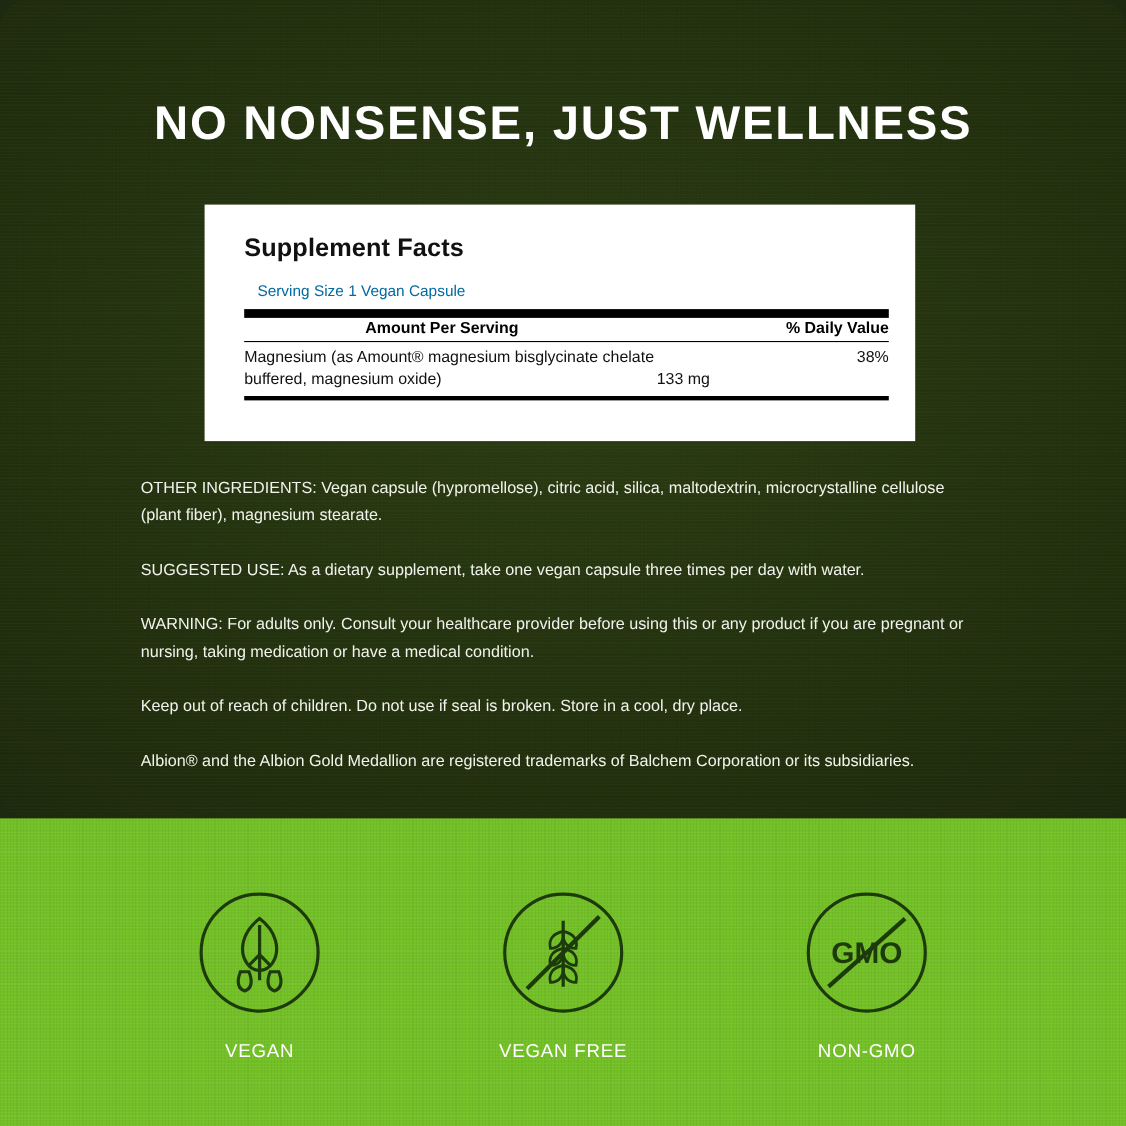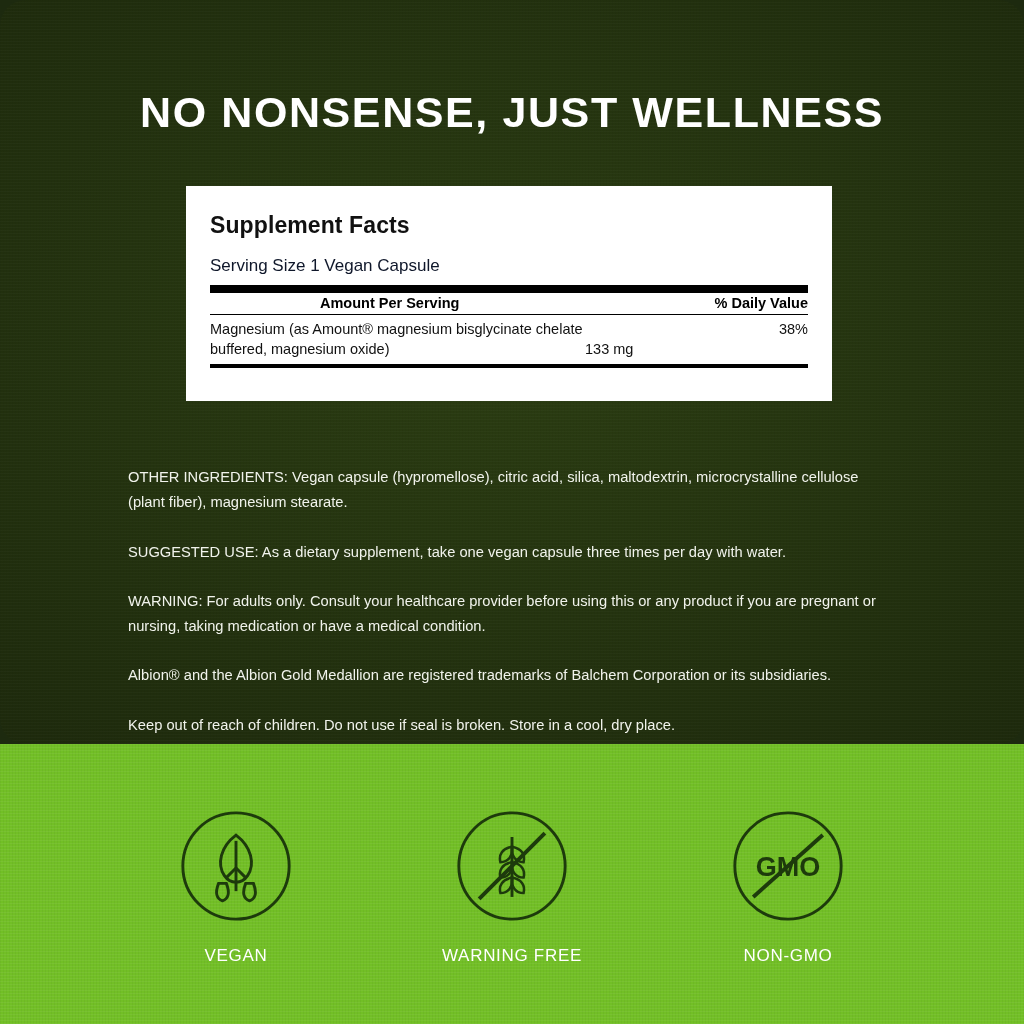--- a/index.html
+++ b/index.html
@@ -52,34 +52,34 @@
   
   .facts-card {
     position: absolute;
     left: 186px;
     top: 186px;
     width: 646px;
     height: 215px;
     background: #ffffff;
     z-index: 3;
     box-sizing: border-box;
-    padding: 26px 24px 0 24px;
+    padding: 26px 24px 0 36px;
   }
   .facts-title {
     font-family: "Liberation Sans", sans-serif;
     font-size: 23px;
     font-weight: bold;
     color: #111111;
     margin: 0 0 17px 0;
     letter-spacing: 0.1px;
   }
   .serving-size {
-    font-size: 17px;
-    color: #0f172a;
-    margin: 0 0 9px 0;
+    font-size: 14px;
+    color: #0369a1;
+    margin: 0 0 9px 12px;
   }
   .rule-thick {
     height: 8px;
     background: #000000;
     margin: 0;
   }
   .rule-medium {
     height: 4px;
     background: #000000;
     margin: 0;
@@ -134,21 +134,20 @@
   
   .copy {
     position: absolute;
     left: 128px;
     top: 432px;
     width: 770px;
     z-index: 2;
     color: #f1f3ec;
     font-size: 14.7px;
     line-height: 1.72;
-    margin-top: 33px;
   }
   .copy p {
     margin: 0 0 24px 0;
   }
   .copy p:last-child {
     margin-bottom: 0;
   }
   
   .bottom-band {
     position: relative;
@@ -225,22 +224,22 @@
       </div>
 
       <div class="rule-medium"></div>
       <div class="facts-bottom-space"></div>
     </div>
 
     <div class="copy">
       <p>OTHER INGREDIENTS: Vegan capsule (hypromellose), citric acid, silica, maltodextrin, microcrystalline cellulose (plant fiber), magnesium stearate.</p>
       <p>SUGGESTED USE: As a dietary supplement, take one vegan capsule three times per day with water.</p>
       <p>WARNING: For adults only. Consult your healthcare provider before using this or any product if you are pregnant or nursing, taking medication or have a medical condition.</p>
+      <p>Keep out of reach of children. Do not use if seal is broken. Store in a cool, dry place.</p>
       <p>Albion® and the Albion Gold Medallion are registered trademarks of Balchem Corporation or its subsidiaries.</p>
-      <p>Keep out of reach of children. Do not use if seal is broken. Store in a cool, dry place.</p>
     </div>
   </div>
 
   <div class="bottom-band">
     <div class="badges">
 
       <div class="badge">
         <svg class="ring" viewBox="0 0 120 120">
           <circle cx="60" cy="60" r="55" fill="none" stroke="#1d3a0c" stroke-width="3"></circle>
           <path d="M60 28 C44 40 40 58 48 70 C54 79 66 79 72 70 C80 58 76 40 60 28 Z" fill="none" stroke="#1d3a0c" stroke-width="3"></path>
@@ -257,21 +256,21 @@
           <circle cx="60" cy="60" r="55" fill="none" stroke="#1d3a0c" stroke-width="3"></circle>
           <line x1="60" y1="30" x2="60" y2="92" stroke="#1d3a0c" stroke-width="3"></line>
           <path d="M60 40 C50 42 46 48 48 56 C56 56 61 50 60 40 Z" fill="none" stroke="#1d3a0c" stroke-width="2.6"></path>
           <path d="M60 40 C70 42 74 48 72 56 C64 56 59 50 60 40 Z" fill="none" stroke="#1d3a0c" stroke-width="2.6"></path>
           <path d="M60 56 C50 58 46 64 48 72 C56 72 61 66 60 56 Z" fill="none" stroke="#1d3a0c" stroke-width="2.6"></path>
           <path d="M60 56 C70 58 74 64 72 72 C64 72 59 66 60 56 Z" fill="none" stroke="#1d3a0c" stroke-width="2.6"></path>
           <path d="M60 72 C50 74 46 80 48 88 C56 88 61 82 60 72 Z" fill="none" stroke="#1d3a0c" stroke-width="2.6"></path>
           <path d="M60 72 C70 74 74 80 72 88 C64 88 59 82 60 72 Z" fill="none" stroke="#1d3a0c" stroke-width="2.6"></path>
           <line x1="26" y1="94" x2="94" y2="26" stroke="#1d3a0c" stroke-width="4"></line>
         </svg>
-        <div class="caption">WARNING FREE</div>
+        <div class="caption">VEGAN FREE</div>
       </div>
 
       <div class="badge">
         <svg class="ring" viewBox="0 0 120 120">
           <circle cx="60" cy="60" r="55" fill="none" stroke="#1d3a0c" stroke-width="3"></circle>
           <text x="60" y="70" text-anchor="middle" font-family="Liberation Sans, sans-serif" font-size="28" font-weight="bold" fill="#1d3a0c">GMO</text>
           <line x1="24" y1="92" x2="96" y2="28" stroke="#1d3a0c" stroke-width="4"></line>
         </svg>
         <div class="caption">NON-GMO</div>
       </div>

